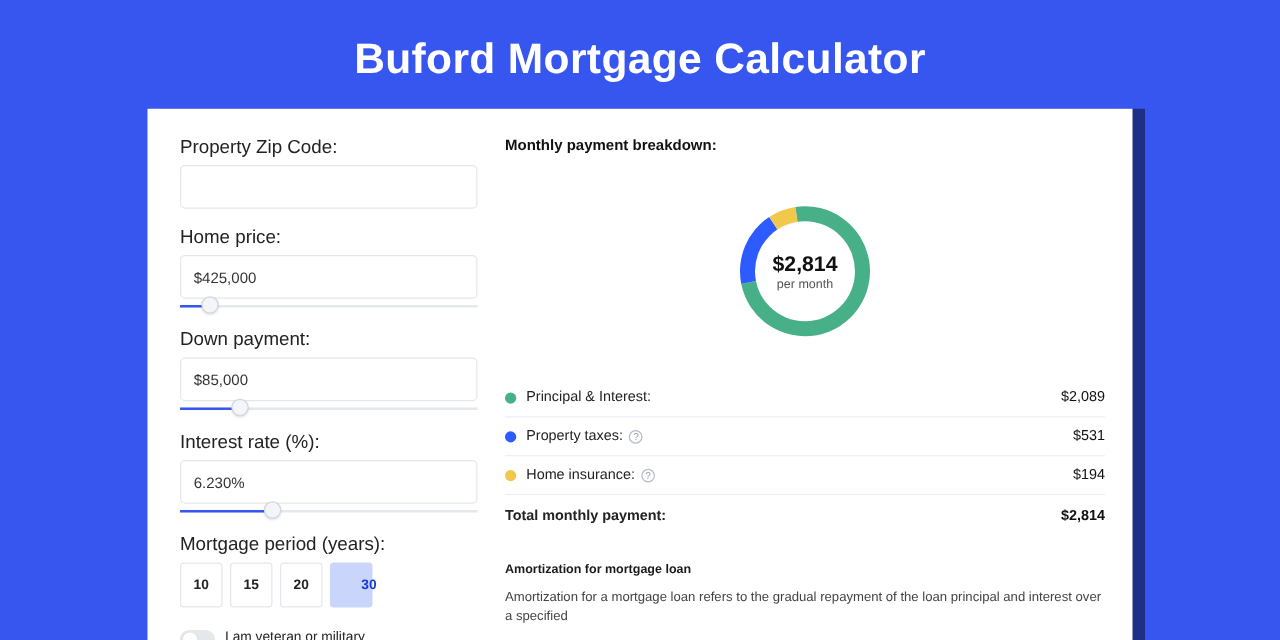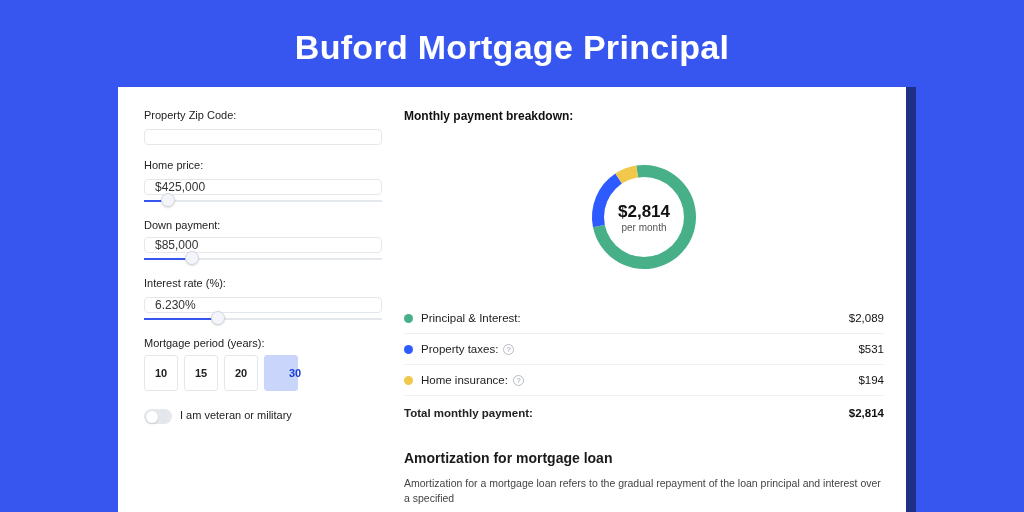--- a/index.html
+++ b/index.html
@@ -24,28 +24,28 @@
     min-height: 600px;
     padding: 22px 22px 22px 26px;
     display: flex;
     gap: 22px;
     box-shadow: 10px 0 0 #1f2f85;
   }
   
   .form-col { width: 238px; flex: 0 0 238px; }
   .field { margin-bottom: 14px; }
   .field-label {
-    font-size: 11px;
+    font-size: 15px;
     color: #222;
     display: block;
     margin-bottom: 6px;
   }
   .text-input {
     width: 100%;
-    height: 16px;
+    height: 35px;
     border: 1px solid #e4e7ec;
     border-radius: 4px;
     background: #fff;
     font-size: 12px;
     padding: 0 10px;
     color: #333;
   }
   .input-row { display: flex; gap: 25px; }
   .input-row .text-input.wide { flex: 1 1 auto; }
   .input-row .text-input.narrow { width: 68px; flex: 0 0 68px; }
@@ -132,27 +132,27 @@
     border: 1px solid #b7bcc6; border-radius: 50%;
     font-size: 8px; line-height: 9px; text-align: center;
     color: #9aa0ab; margin-left: 5px;
   }
   .legend-val { margin-left: auto; font-size: 11.5px; color: #111; }
   .legend-row.total { border-bottom: none; font-weight: 700; padding-top: 11px; }
   .legend-row.total .legend-name,
   .legend-row.total .legend-val { font-weight: 700; }
   
   .amort { margin-top: 22px; }
-  .amort-title { font-size: 14px; font-weight: 700; margin-bottom: 10px; }
+  .amort-title { font-size: 10px; font-weight: 700; margin-bottom: 10px; }
   .amort-body { font-size: 10.5px; color: #444; line-height: 1.45; }
 </style>
 </head>
 <body>
 
-<h1 class="page-title">Buford Mortgage Principal</h1>
+<h1 class="page-title">Buford Mortgage Calculator</h1>
 
 <div class="card">
 
   <div class="form-col">
 
     <div class="field">
       <label class="field-label">Property Zip Code:</label>
       <input class="text-input" value="" style="">
     </div>
 

